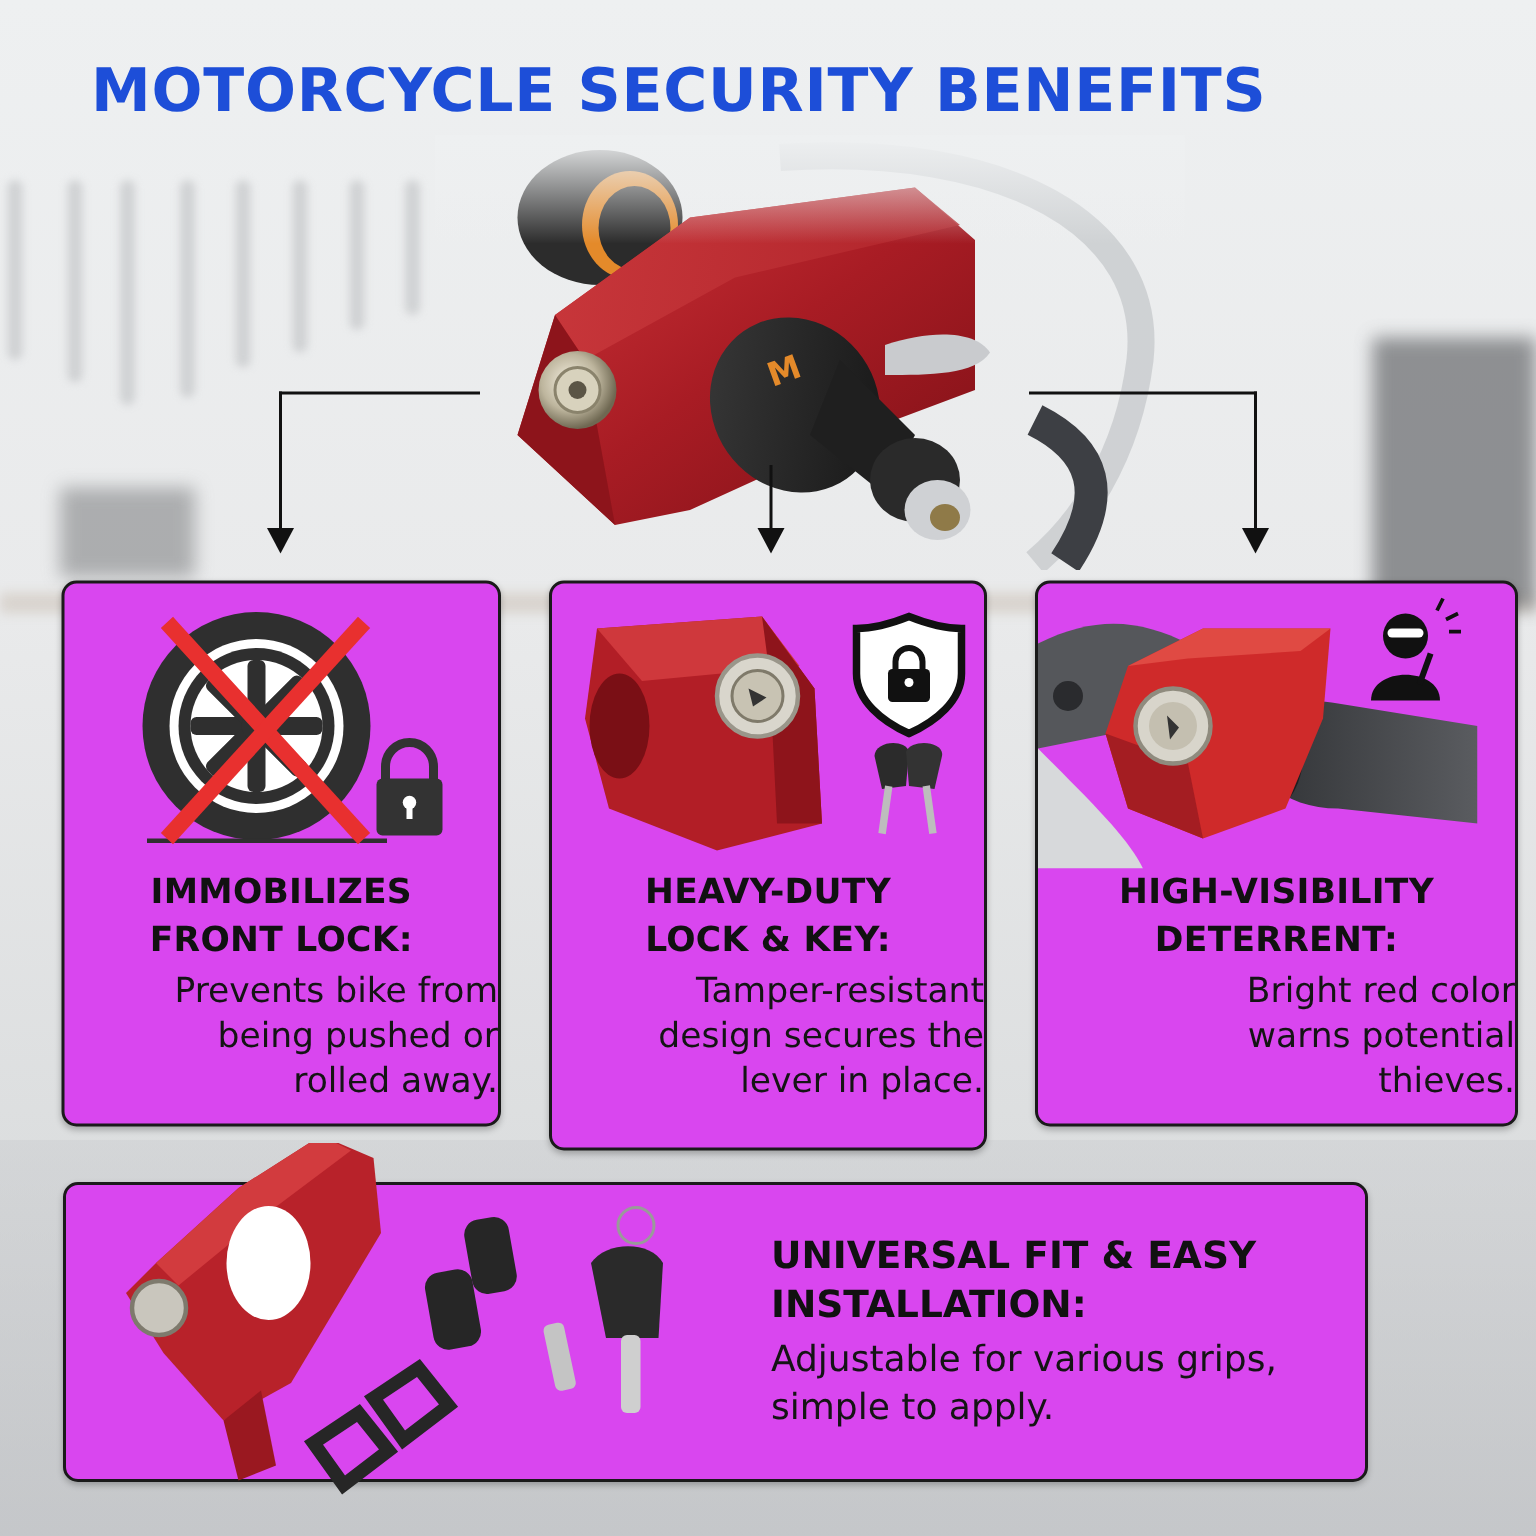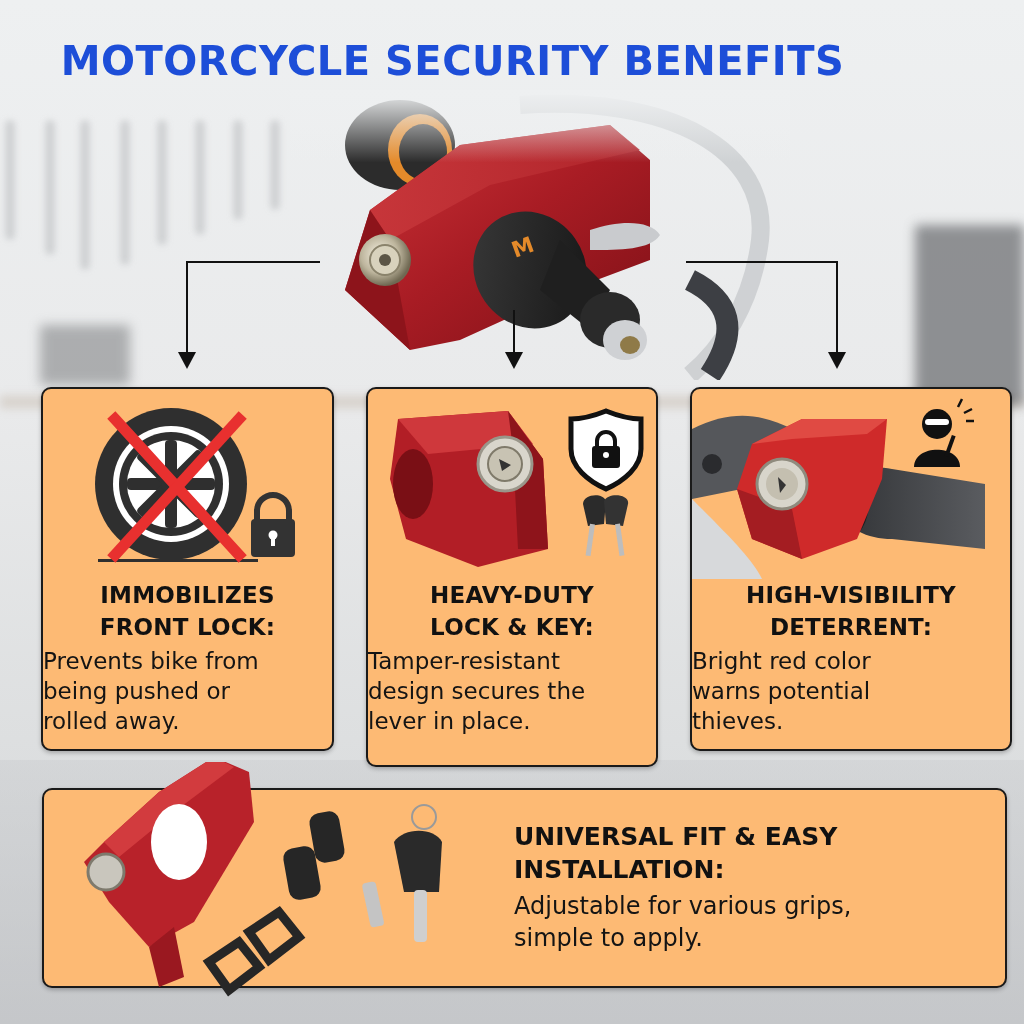--- a/index.html
+++ b/index.html
@@ -32,33 +32,33 @@
   
   .line { position: absolute; background: #111; }
   .arrow-head {
     position: absolute; width: 0; height: 0;
     border-left: 9px solid transparent; border-right: 9px solid transparent;
     border-top: 17px solid #111;
   }
 
   
   .card {
-    position: absolute; background: #fdba74;
+    position: absolute; background: #d946ef;
     border: 2px solid #1a1a1a; border-radius: 10px;
     box-shadow: 0 2px 4px rgba(0,0,0,.25);
     overflow: hidden;
   }
   .card-head {
     position: absolute; left: 0; width: 100%;
     text-align: center; font-weight: 800; font-size: 23px; line-height: 32px;
     color: #111; letter-spacing: 0.2px;
   }
   .card-body {
     position: absolute; left: 0; width: 100%;
-    text-align: left; font-weight: 400; font-size: 23px; line-height: 30px;
+    text-align: right; font-weight: 400; font-size: 23px; line-height: 30px;
     color: #141414;
   }
   .card-visual { position: absolute; left: 0; top: 0; width: 100%; height: 190px; }
 
   .bottom-head {
     position: absolute; left: 470px; top: 30px;
     font-weight: 800; font-size: 25px; line-height: 33px; color: #111;
   }
   .bottom-body {
     position: absolute; left: 470px; top: 100px;
@@ -273,21 +273,21 @@
     <div>HIGH-VISIBILITY</div>
     <div>DETERRENT:</div>
   </div>
   <div class="card-body" style="top:257px;">
     <div>Bright red color</div>
     <div>warns potential</div>
     <div>thieves.</div>
   </div>
 </div>
 
-<div class="card" style="left:42px;top:788px;width:965px;height:200px;overflow:visible;">
+<div class="card" style="left:42px;top:788px;width:870px;height:200px;overflow:visible;">
   <div style="position:absolute;left:20px;top:-28px;width:430px;height:240px;">
     <svg width="430" height="240" viewBox="0 0 430 240">
 
       <g>
         <polygon points="40,80 95,30 150,-5 185,10 190,60 160,110 130,160 85,185 45,140 20,100" fill="#b8222a"></polygon>
         <polygon points="40,80 95,30 150,-5 170,5 110,50 55,95" fill="#d23b3e"></polygon>
         <ellipse cx="115" cy="80" rx="28" ry="38" fill="#ffffff"></ellipse>
         <polygon points="85,185 110,165 120,215 95,225" fill="#9a1820"></polygon>
         <circle cx="42" cy="110" r="18" fill="#c9c6bd" stroke="#7e7a6d" stroke-width="3"></circle>
       </g>

